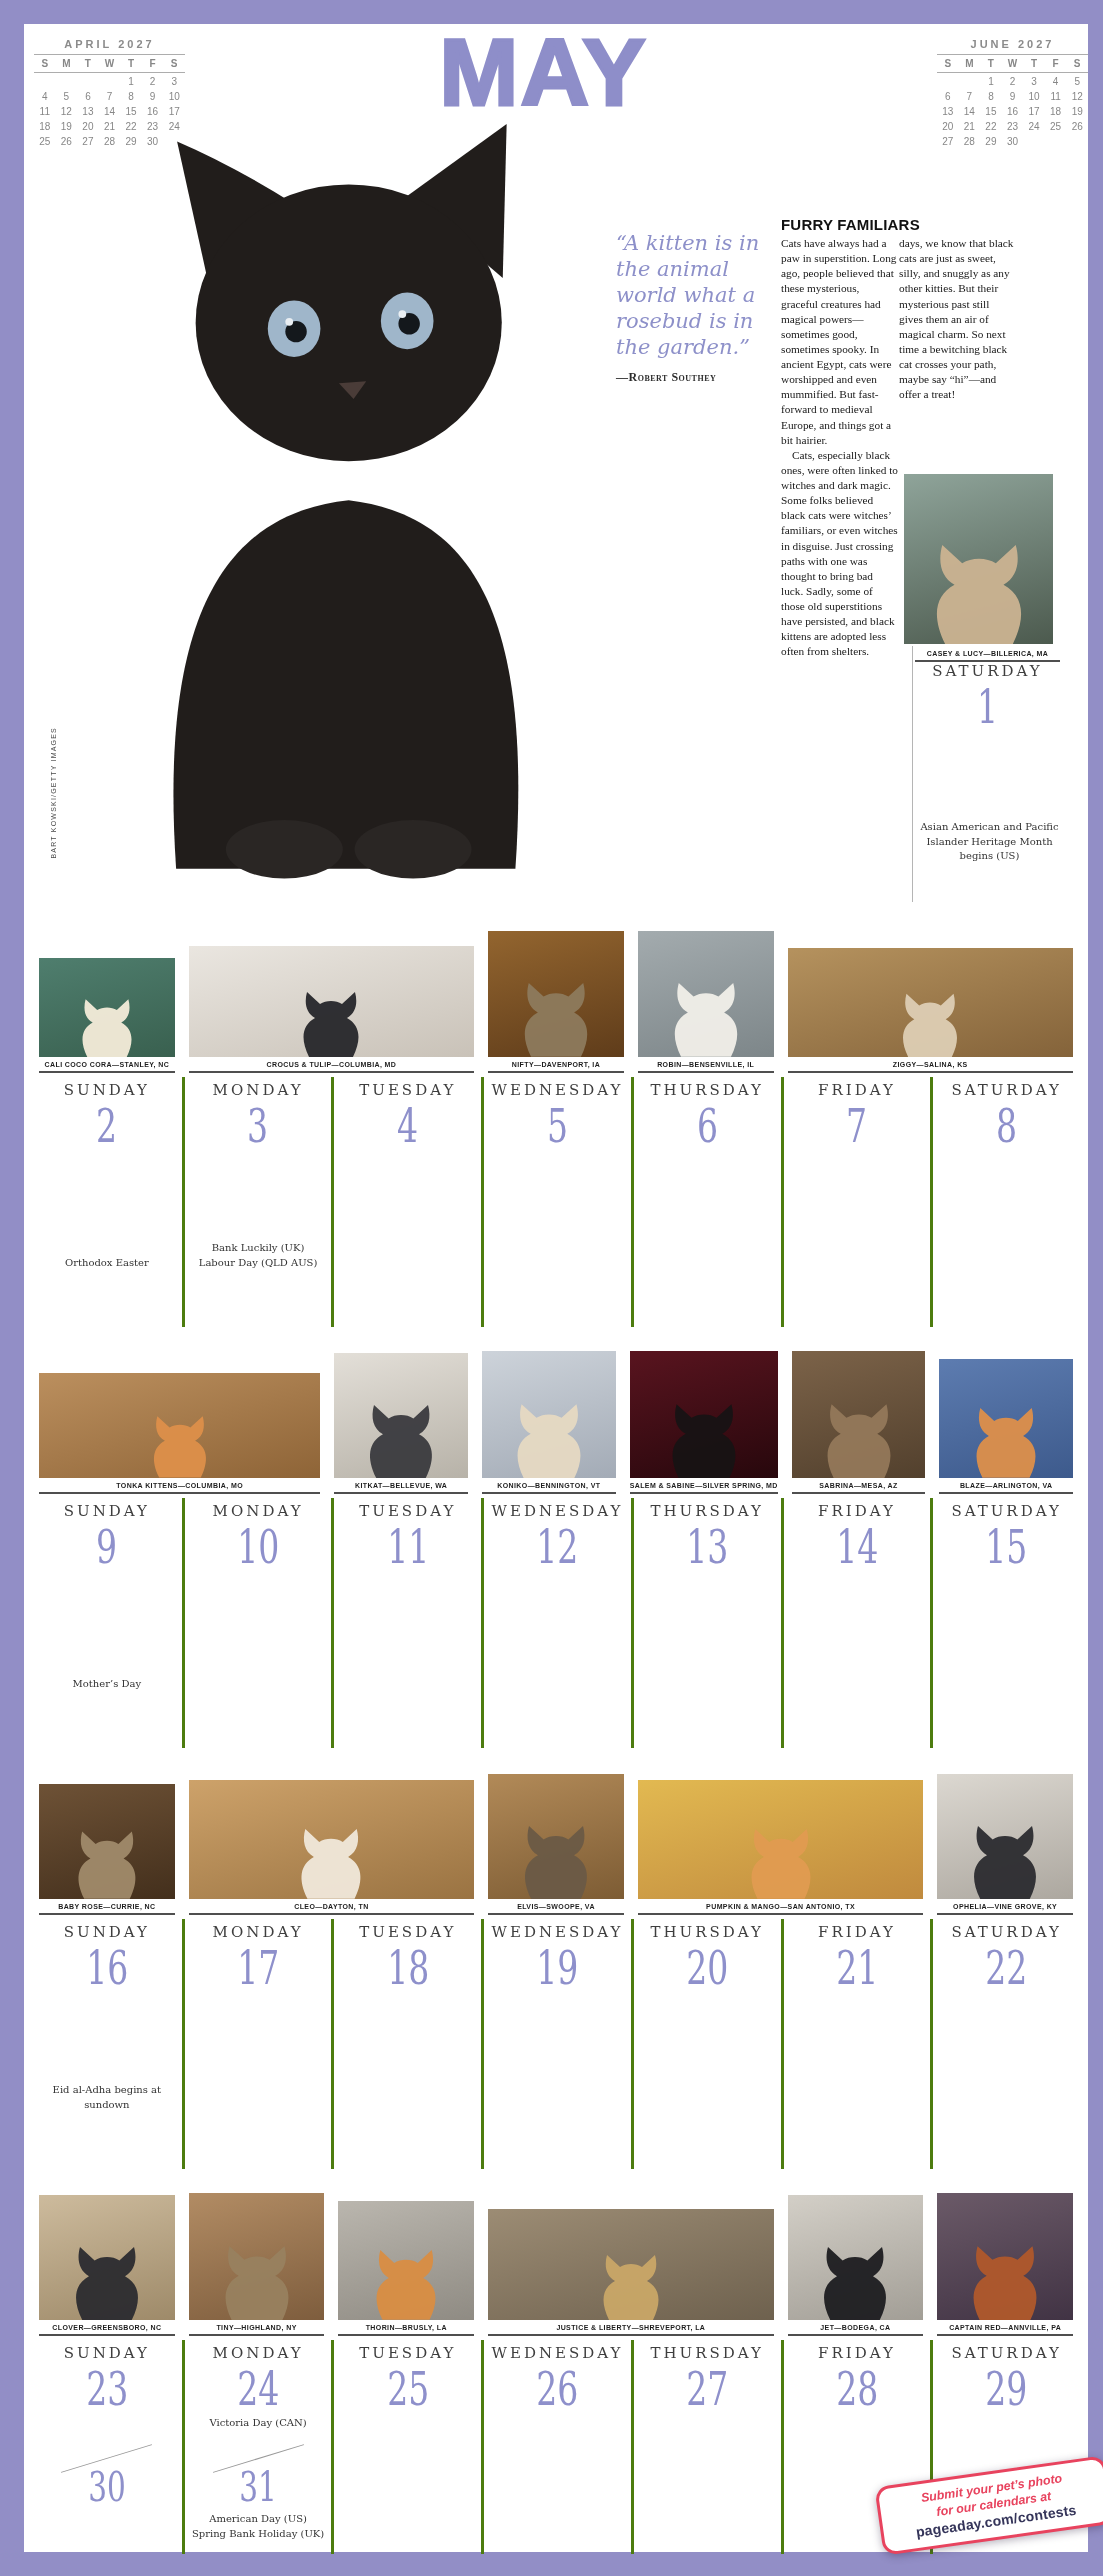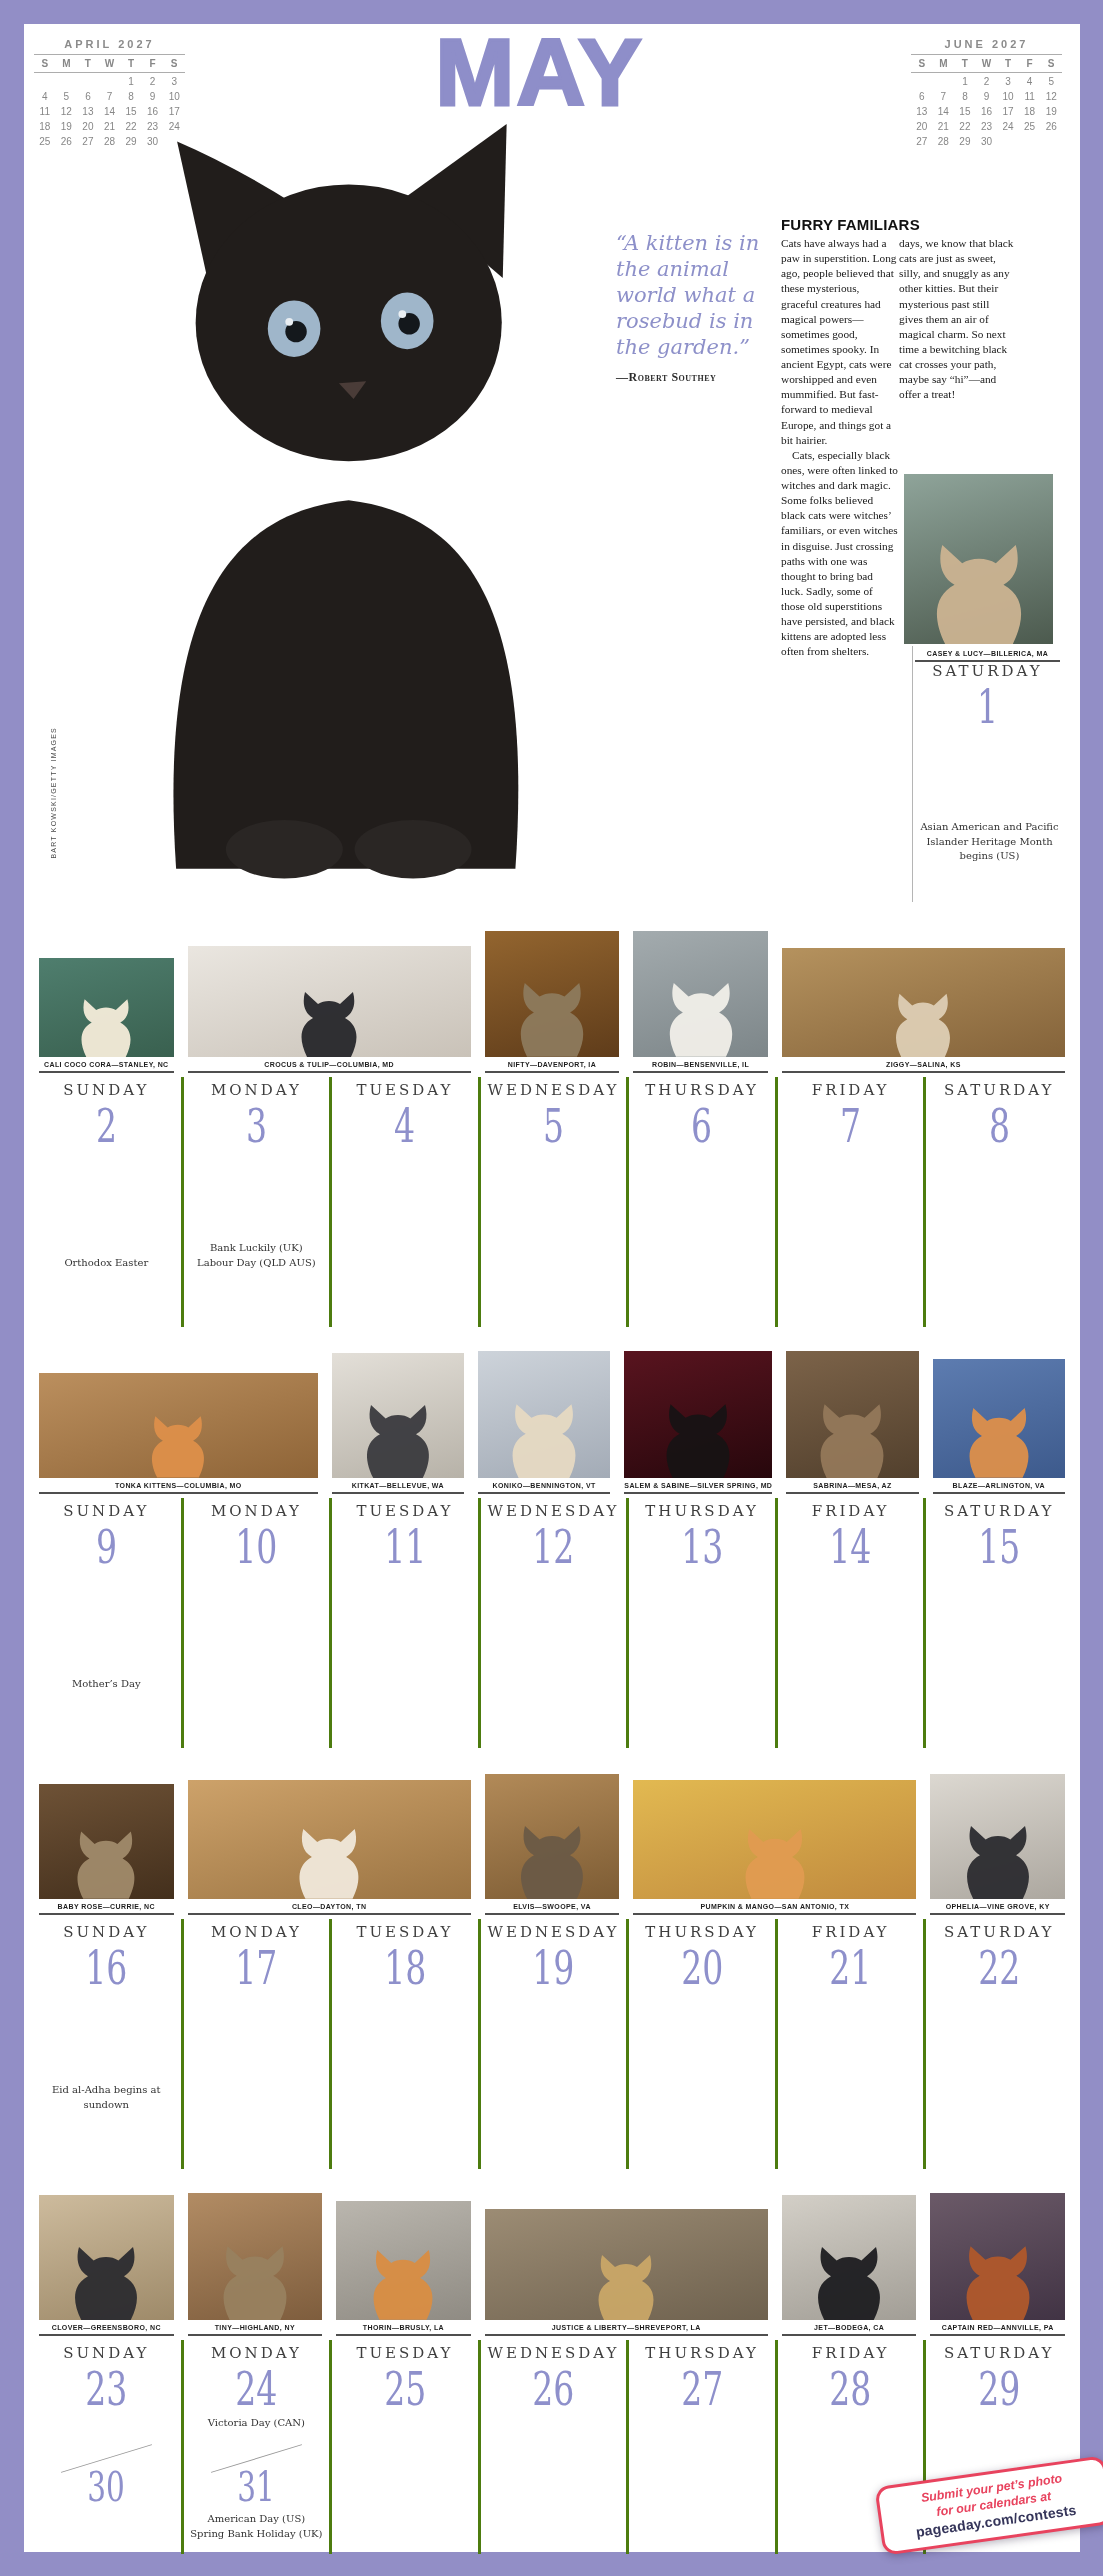--- a/index.html
+++ b/index.html
@@ -1,21 +1,21 @@
 <!DOCTYPE html>
 <html style="--accent: #8e90cb;"><head>
 <meta charset="utf-8">
 <style>
   html,body{margin:0;padding:0;}
   body{width:1104px;height:2576px;position:relative;background:#928ec6;font-family:"Liberation Sans",sans-serif;overflow:hidden;}
-  .page{position:absolute;left:24px;top:24px;width:1056px;height:2528px;background:#ffffff;}
+  .page{position:absolute;left:24px;top:24px;width:1056px;height:2528px;background:#ffffff;padding-left:8px;}
 
   
   .mini{position:absolute;top:14px;width:151px;}
-  .mini.left{left:10px;} .mini.right{right:18px;}
+  .mini.left{left:10px;} .mini.right{right:0;}
   .mini-title{text-align:center;font-size:11px;font-weight:bold;letter-spacing:3px;color:#8b8b8b;margin-bottom:4px;}
   .mini-line{border-top:1px solid #adadad;margin:3px 0;}
   .mini-grid{display:grid;grid-template-columns:repeat(7,1fr);row-gap:4px;}
   .mini-grid span{text-align:center;font-size:10px;color:#878787;}
   .mini-dow{font-weight:bold;}
 
   
   .month-title{position:absolute;top:-6px;left:50%;transform:translateX(-56%);
     font-size:95px;font-weight:bold;color:#8e8ec9;-webkit-text-stroke:3px #8e8ec9;letter-spacing:2px;text-align:center;}
 

